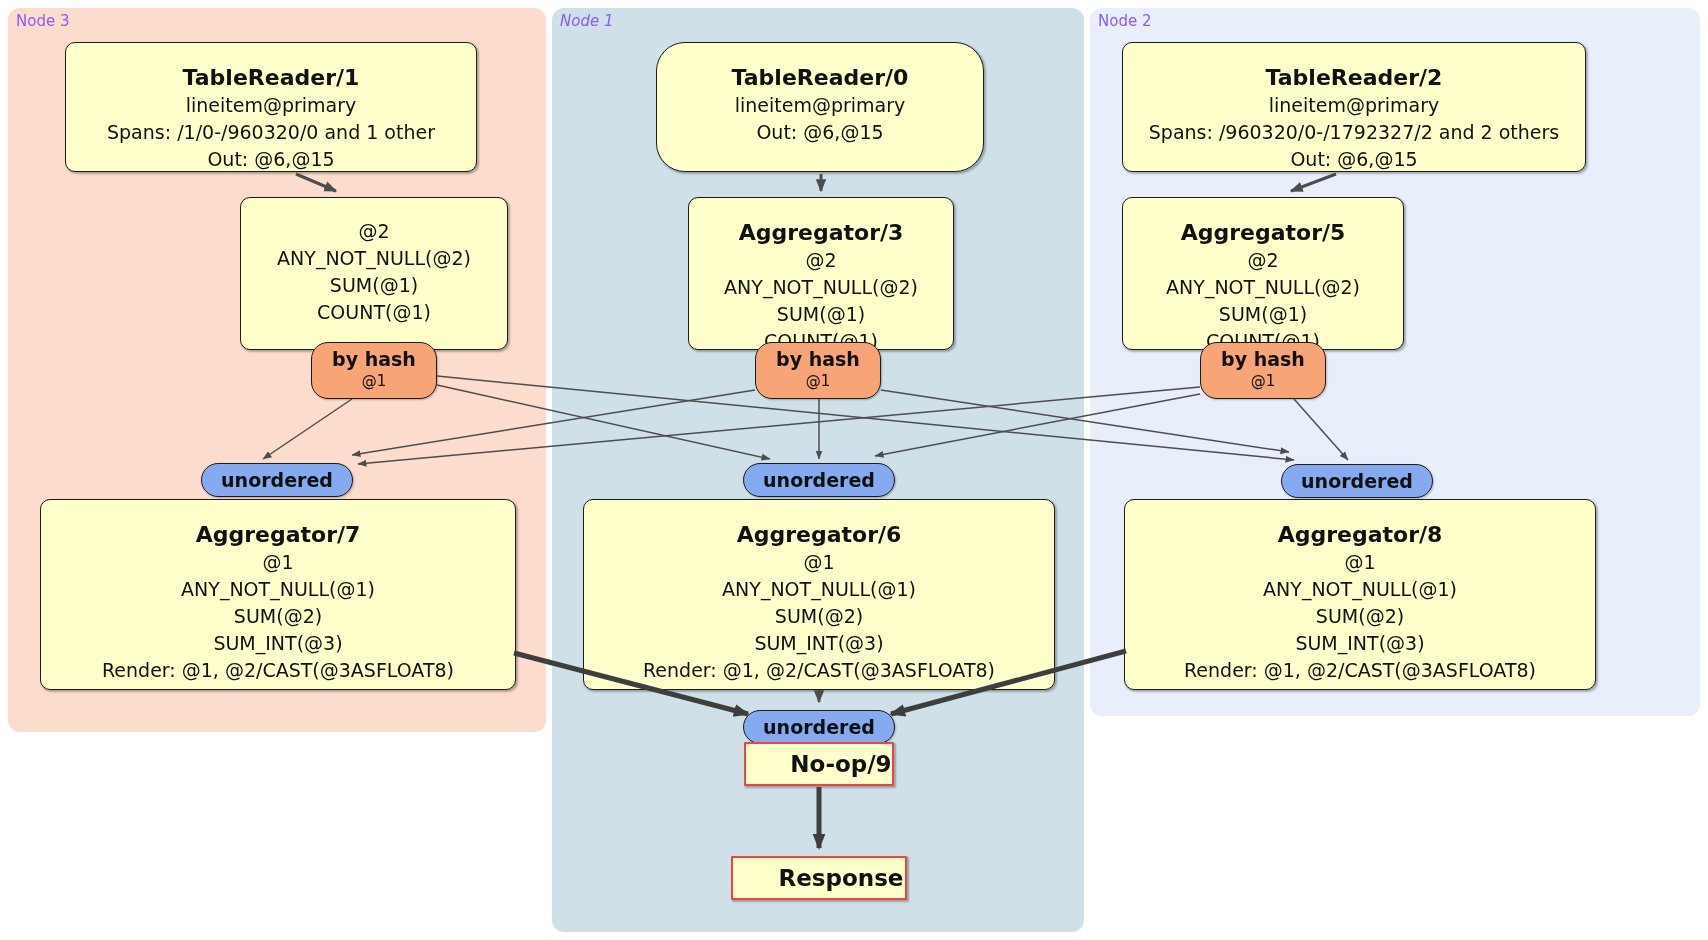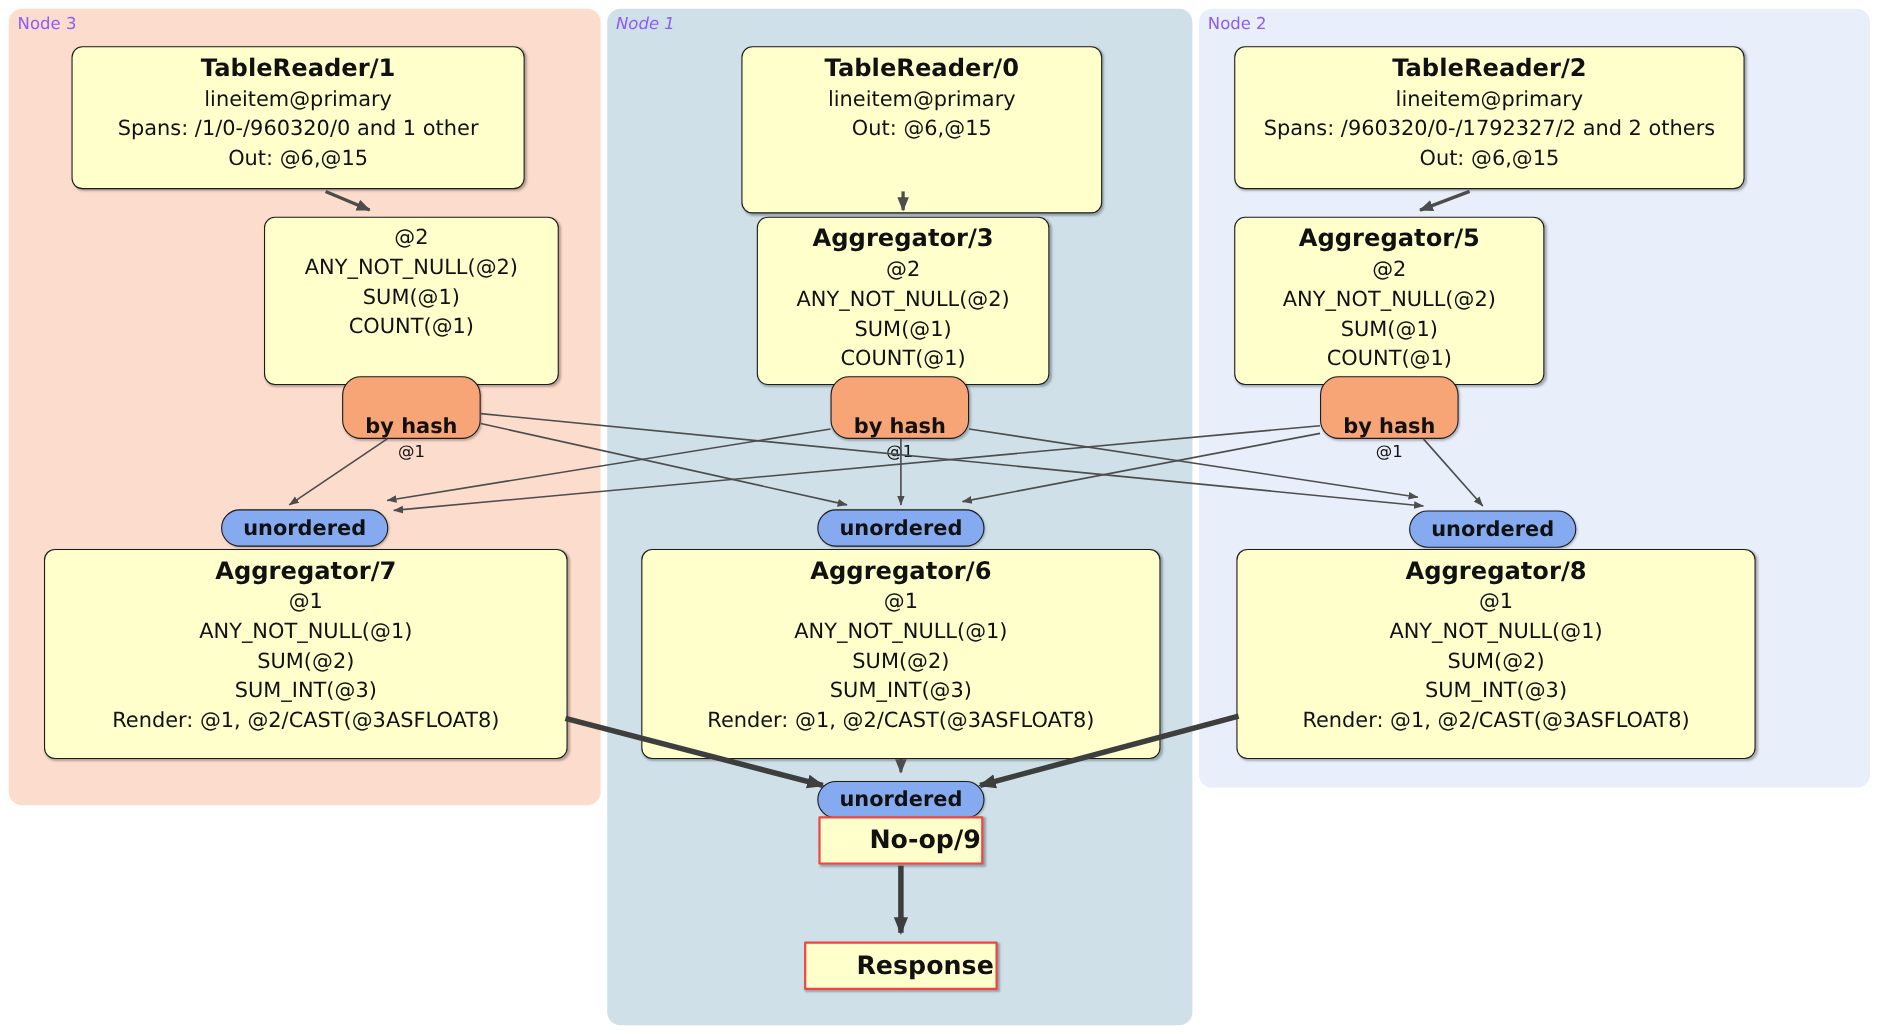--- a/index.html
+++ b/index.html
@@ -5,30 +5,30 @@
   html,body{margin:0;padding:0;background:#ffffff;}
   body{
     width:1708px;height:940px;position:relative;overflow:hidden;
     font-family:"DejaVu Sans","Liberation Sans",sans-serif;color:#111;
   }
   .region{position:absolute;border-radius:12px;}
   .region-label{position:absolute;font-size:15px;color:#8b5cf6;}
   .opbox{
     position:absolute;background:var(--box_bg);border:1.7px solid #1c1c1c;border-radius:10px;
     box-shadow:1.5px 1.5px 2px rgba(0,0,0,0.28);
-    text-align:center;box-sizing:border-box;padding-top:5px;
+    text-align:center;box-sizing:border-box;padding-top:20px;
   }
   .opbox .title{font-weight:bold;font-size:22px;line-height:29px;}
   .opbox .line{font-size:19px;line-height:27px;white-space:nowrap;}
   .pill-router{
     position:absolute;background:var(--router_bg);border:1.8px solid #1c1c1c;border-radius:17px;
     text-align:center;box-sizing:border-box;padding-top:4px;
     box-shadow:1px 1px 2px rgba(0,0,0,0.25);
   }
-  .pill-router .rlabel{font-weight:bold;font-size:19px;line-height:24px;margin-top:29px;}
+  .pill-router .rlabel{font-weight:bold;font-size:19px;line-height:24px;}
   .pill-router .rdetail{font-size:15px;line-height:20px;}
   .pill-sync{
     position:absolute;background:var(--sync_bg);border:1.8px solid #1c1c1c;border-radius:17px;
     text-align:center;font-weight:bold;font-size:19px;box-sizing:border-box;
     display:flex;align-items:center;justify-content:center;
     box-shadow:1px 1px 2px rgba(0,0,0,0.25);
   }
   .termbox{
     position:absolute;background:var(--box_bg);border:2px solid #ef4444;border-radius:1px;
     display:flex;align-items:center;justify-content:center;
@@ -48,21 +48,21 @@
 <div class="region-label" style="left:16px;top:12px;">Node 3</div>
 <div class="region-label" style="left:560px;top:12px;font-style:italic;">Node 1</div>
 <div class="region-label" style="left:1098px;top:12px;">Node 2</div>
 
 <div class="opbox" style="left:65px;top:42px;width:412px;height:130px;">
   <div class="title">TableReader/1</div>
   <div class="line">lineitem@primary</div>
   <div class="line">Spans: /1/0-/960320/0 and 1 other</div>
   <div class="line">Out: @6,@15</div>
 </div>
-<div class="opbox" style="left:674px;top:42px;width:328px;height:152px;">
+<div class="opbox" style="left:656px;top:42px;width:328px;height:130px;border-radius:29px;">
   <div class="title">TableReader/0</div>
   <div class="line">lineitem@primary</div>
   <div class="line">Out: @6,@15</div>
 </div>
 <div class="opbox" style="left:1122px;top:42px;width:464px;height:130px;">
   <div class="title">TableReader/2</div>
   <div class="line">lineitem@primary</div>
   <div class="line">Spans: /960320/0-/1792327/2 and 2 others</div>
   <div class="line">Out: @6,@15</div>
 </div>

